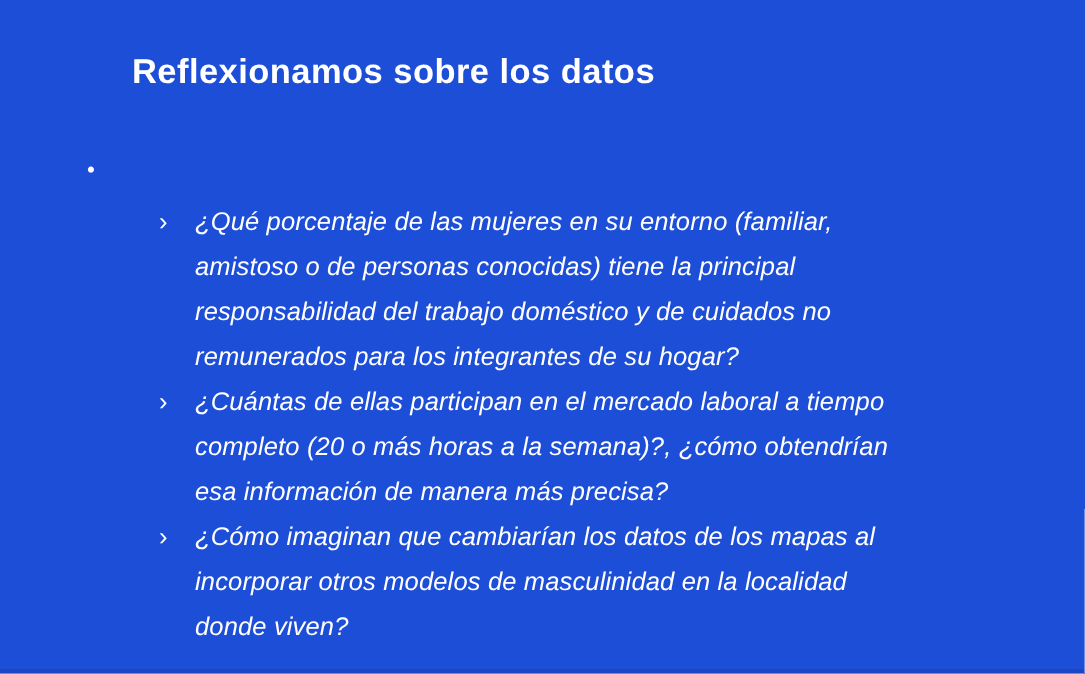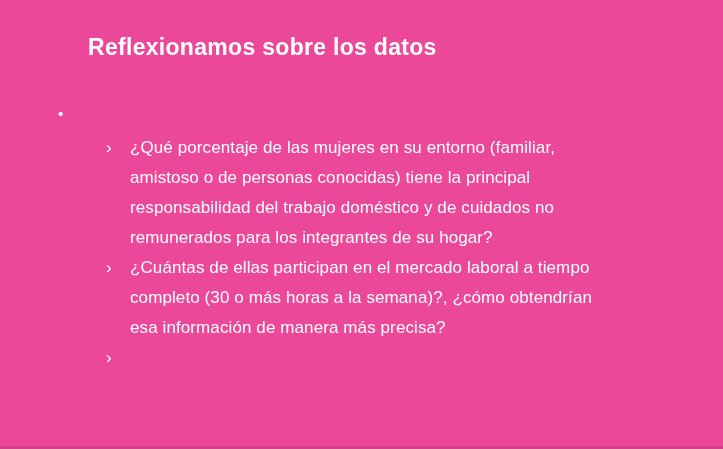--- a/index.html
+++ b/index.html
@@ -4,21 +4,21 @@
 <style>
   * { margin: 0; padding: 0; box-sizing: border-box; }
   html, body {
     width: 723px; height: 449px;
     font-family: "Liberation Sans", "DejaVu Sans", sans-serif;
     overflow: hidden;
   }
   .slide {
     position: relative;
     width: 723px; height: 449px;
-    background: #ec4899;
+    background: #1d4ed8;
     color: #ffffff;
   }
   .slide::after {
     content: "";
     position: absolute;
     left: 0; bottom: 0;
     width: 100%; height: 3px;
     background: rgba(0,0,0,0.10);
   }
   .title {
@@ -58,20 +58,21 @@
     width: 24px;
     flex: 0 0 24px;
     font-size: 17px;
     line-height: 30px;
   }
   .question .q-text {
     width: 485px;
     font-size: 17px;
     line-height: 30px;
     letter-spacing: 0.1px;
+    font-style: italic;
   }
 </style>
 </head>
 <body>
 
 <div class="slide">
 
   <h1 class="title">Reflexionamos sobre los datos</h1>
 
   <div class="content">
@@ -82,22 +83,23 @@
 
     <div class="questions">
 
       <div class="question">
         <span class="chev">›</span>
         <span class="q-text">¿Qué porcentaje de las mujeres en su entorno (familiar, amistoso o de personas conocidas) tiene la principal responsabilidad del trabajo doméstico y de cuidados no remunerados para los integrantes de su hogar?</span>
       </div>
 
       <div class="question">
         <span class="chev">›</span>
-        <span class="q-text">¿Cuántas de ellas participan en el mercado laboral a tiempo completo (30 o más horas a la semana)?, ¿cómo obtendrían esa información de manera más precisa?</span>
+        <span class="q-text">¿Cuántas de ellas participan en el mercado laboral a tiempo completo (20 o más horas a la semana)?, ¿cómo obtendrían esa información de manera más precisa?</span>
       </div>
 
       <div class="question">
         <span class="chev">›</span>
+        <span class="q-text">¿Cómo imaginan que cambiarían los datos de los mapas al incorporar otros modelos de masculinidad en la localidad donde viven?</span>
       </div>
 
     </div>
   </div>
 </div>
 
 </body></html>

